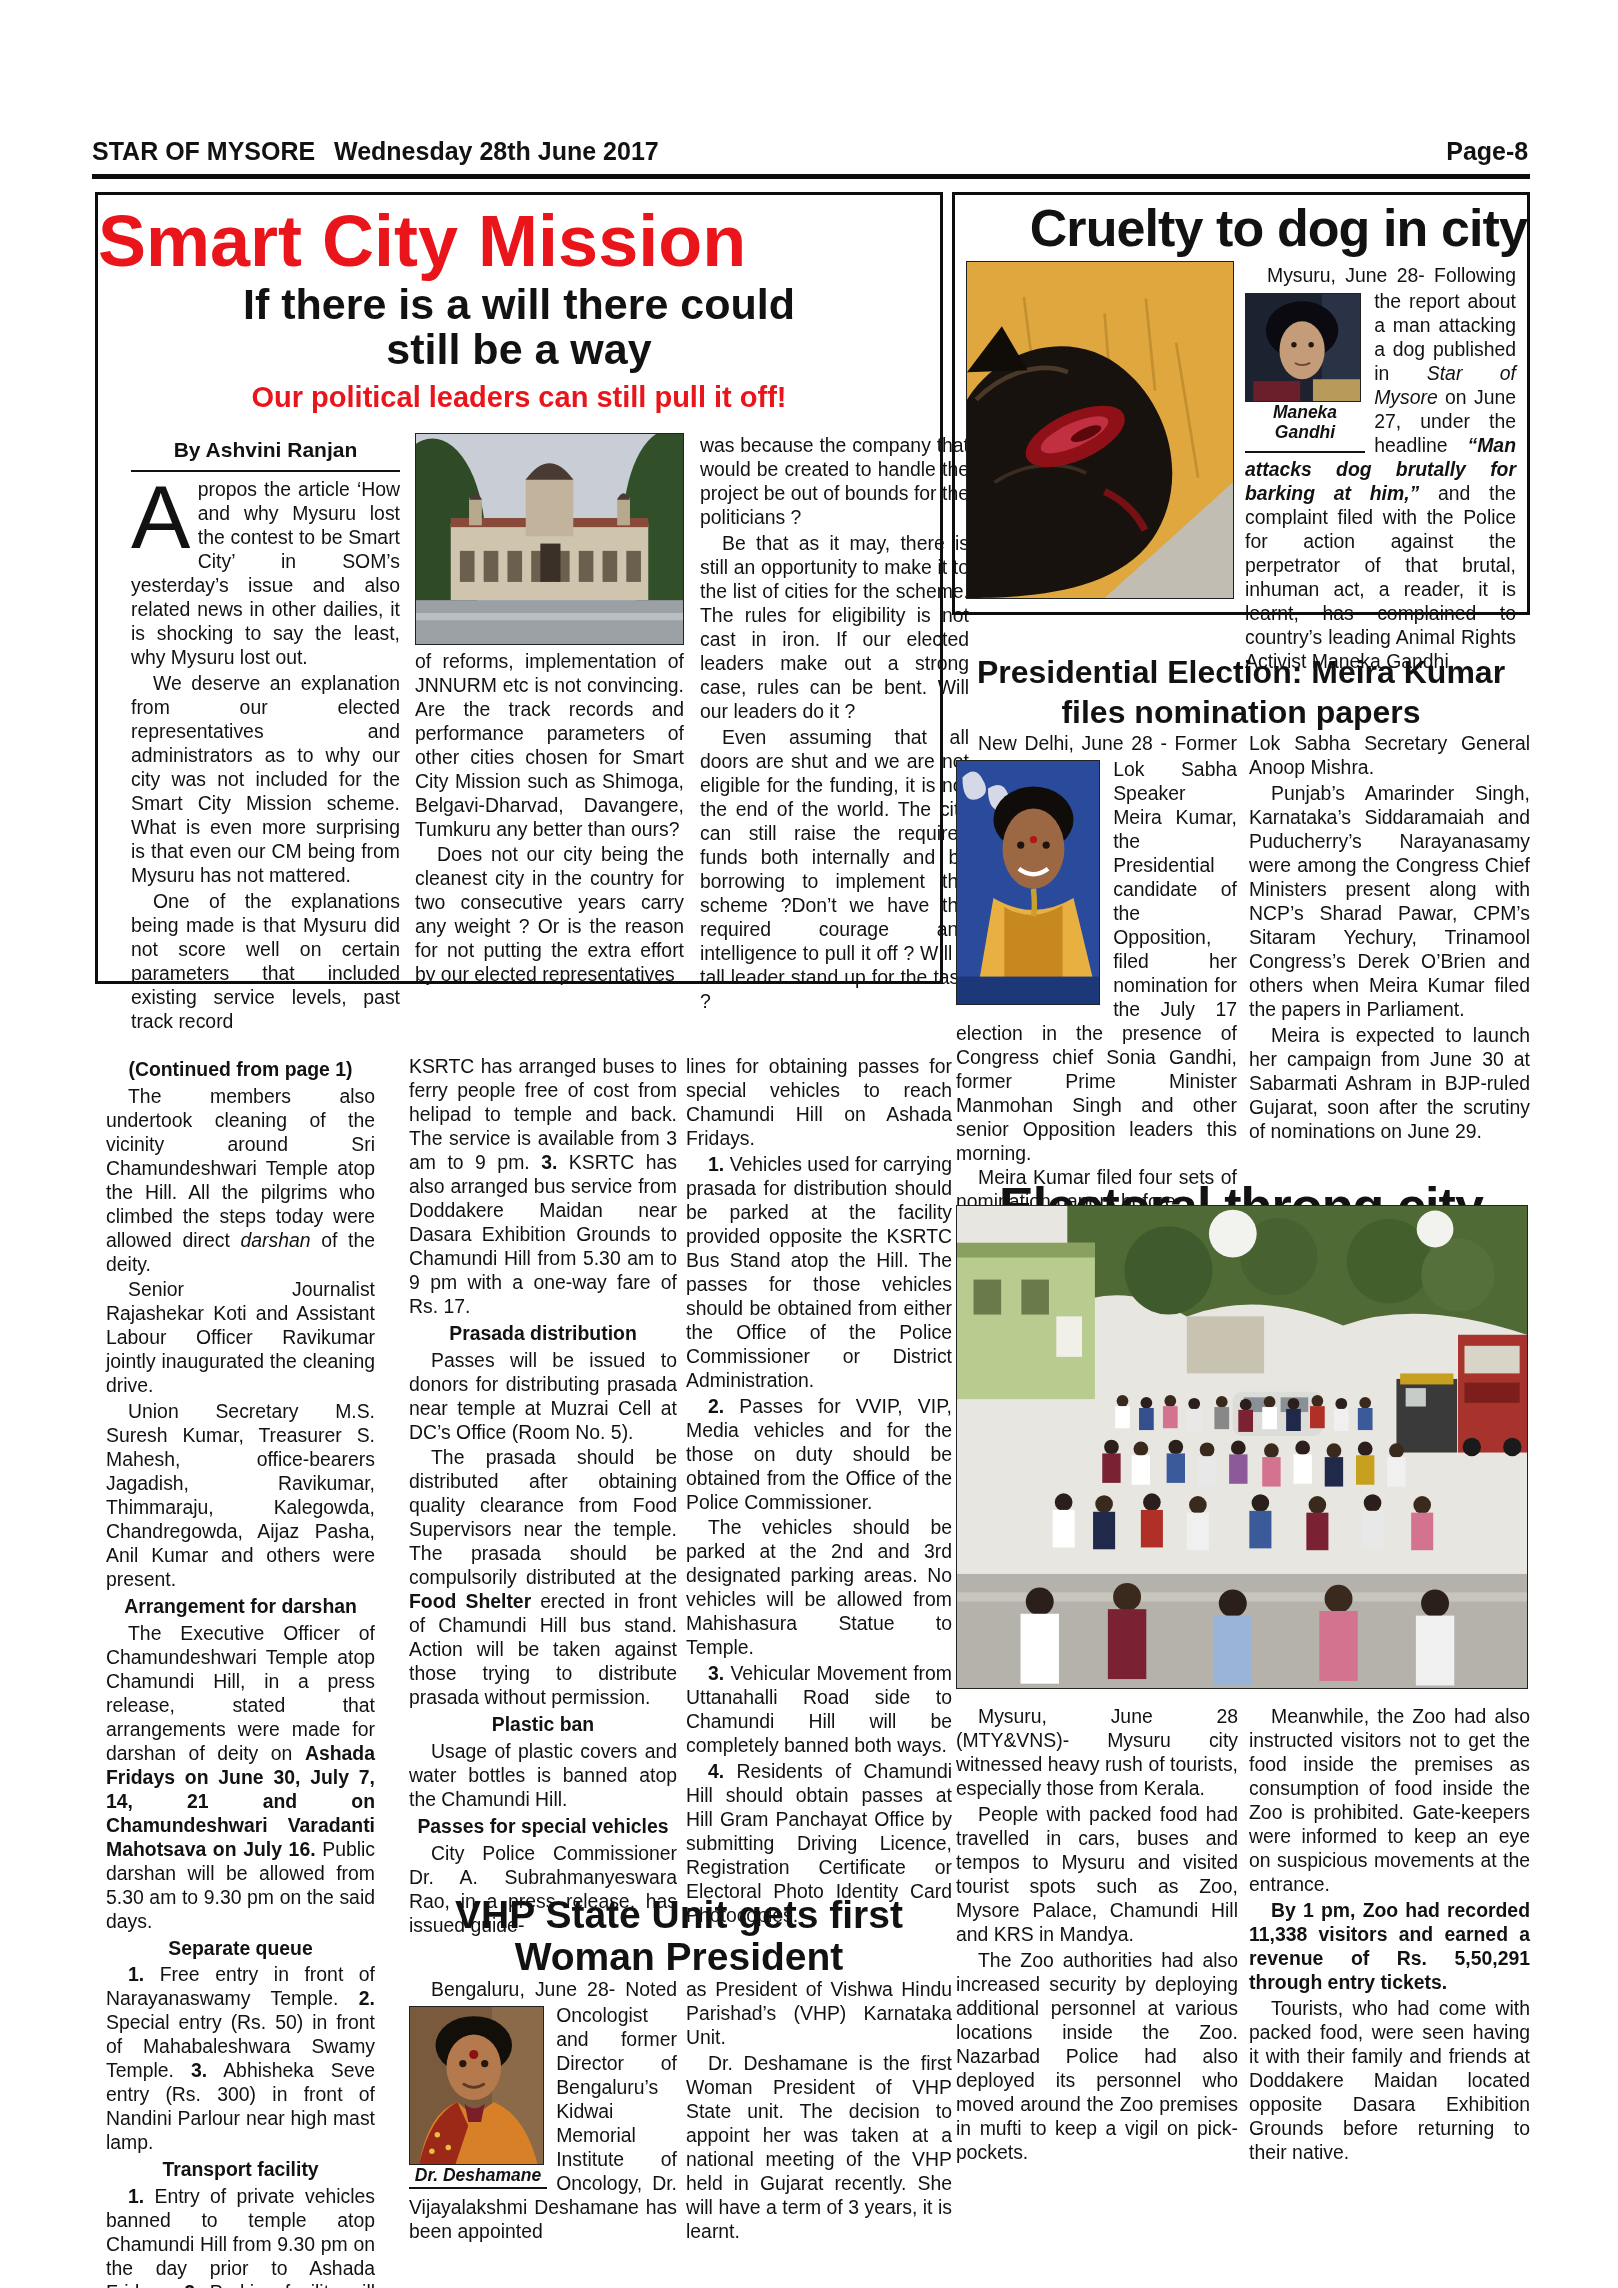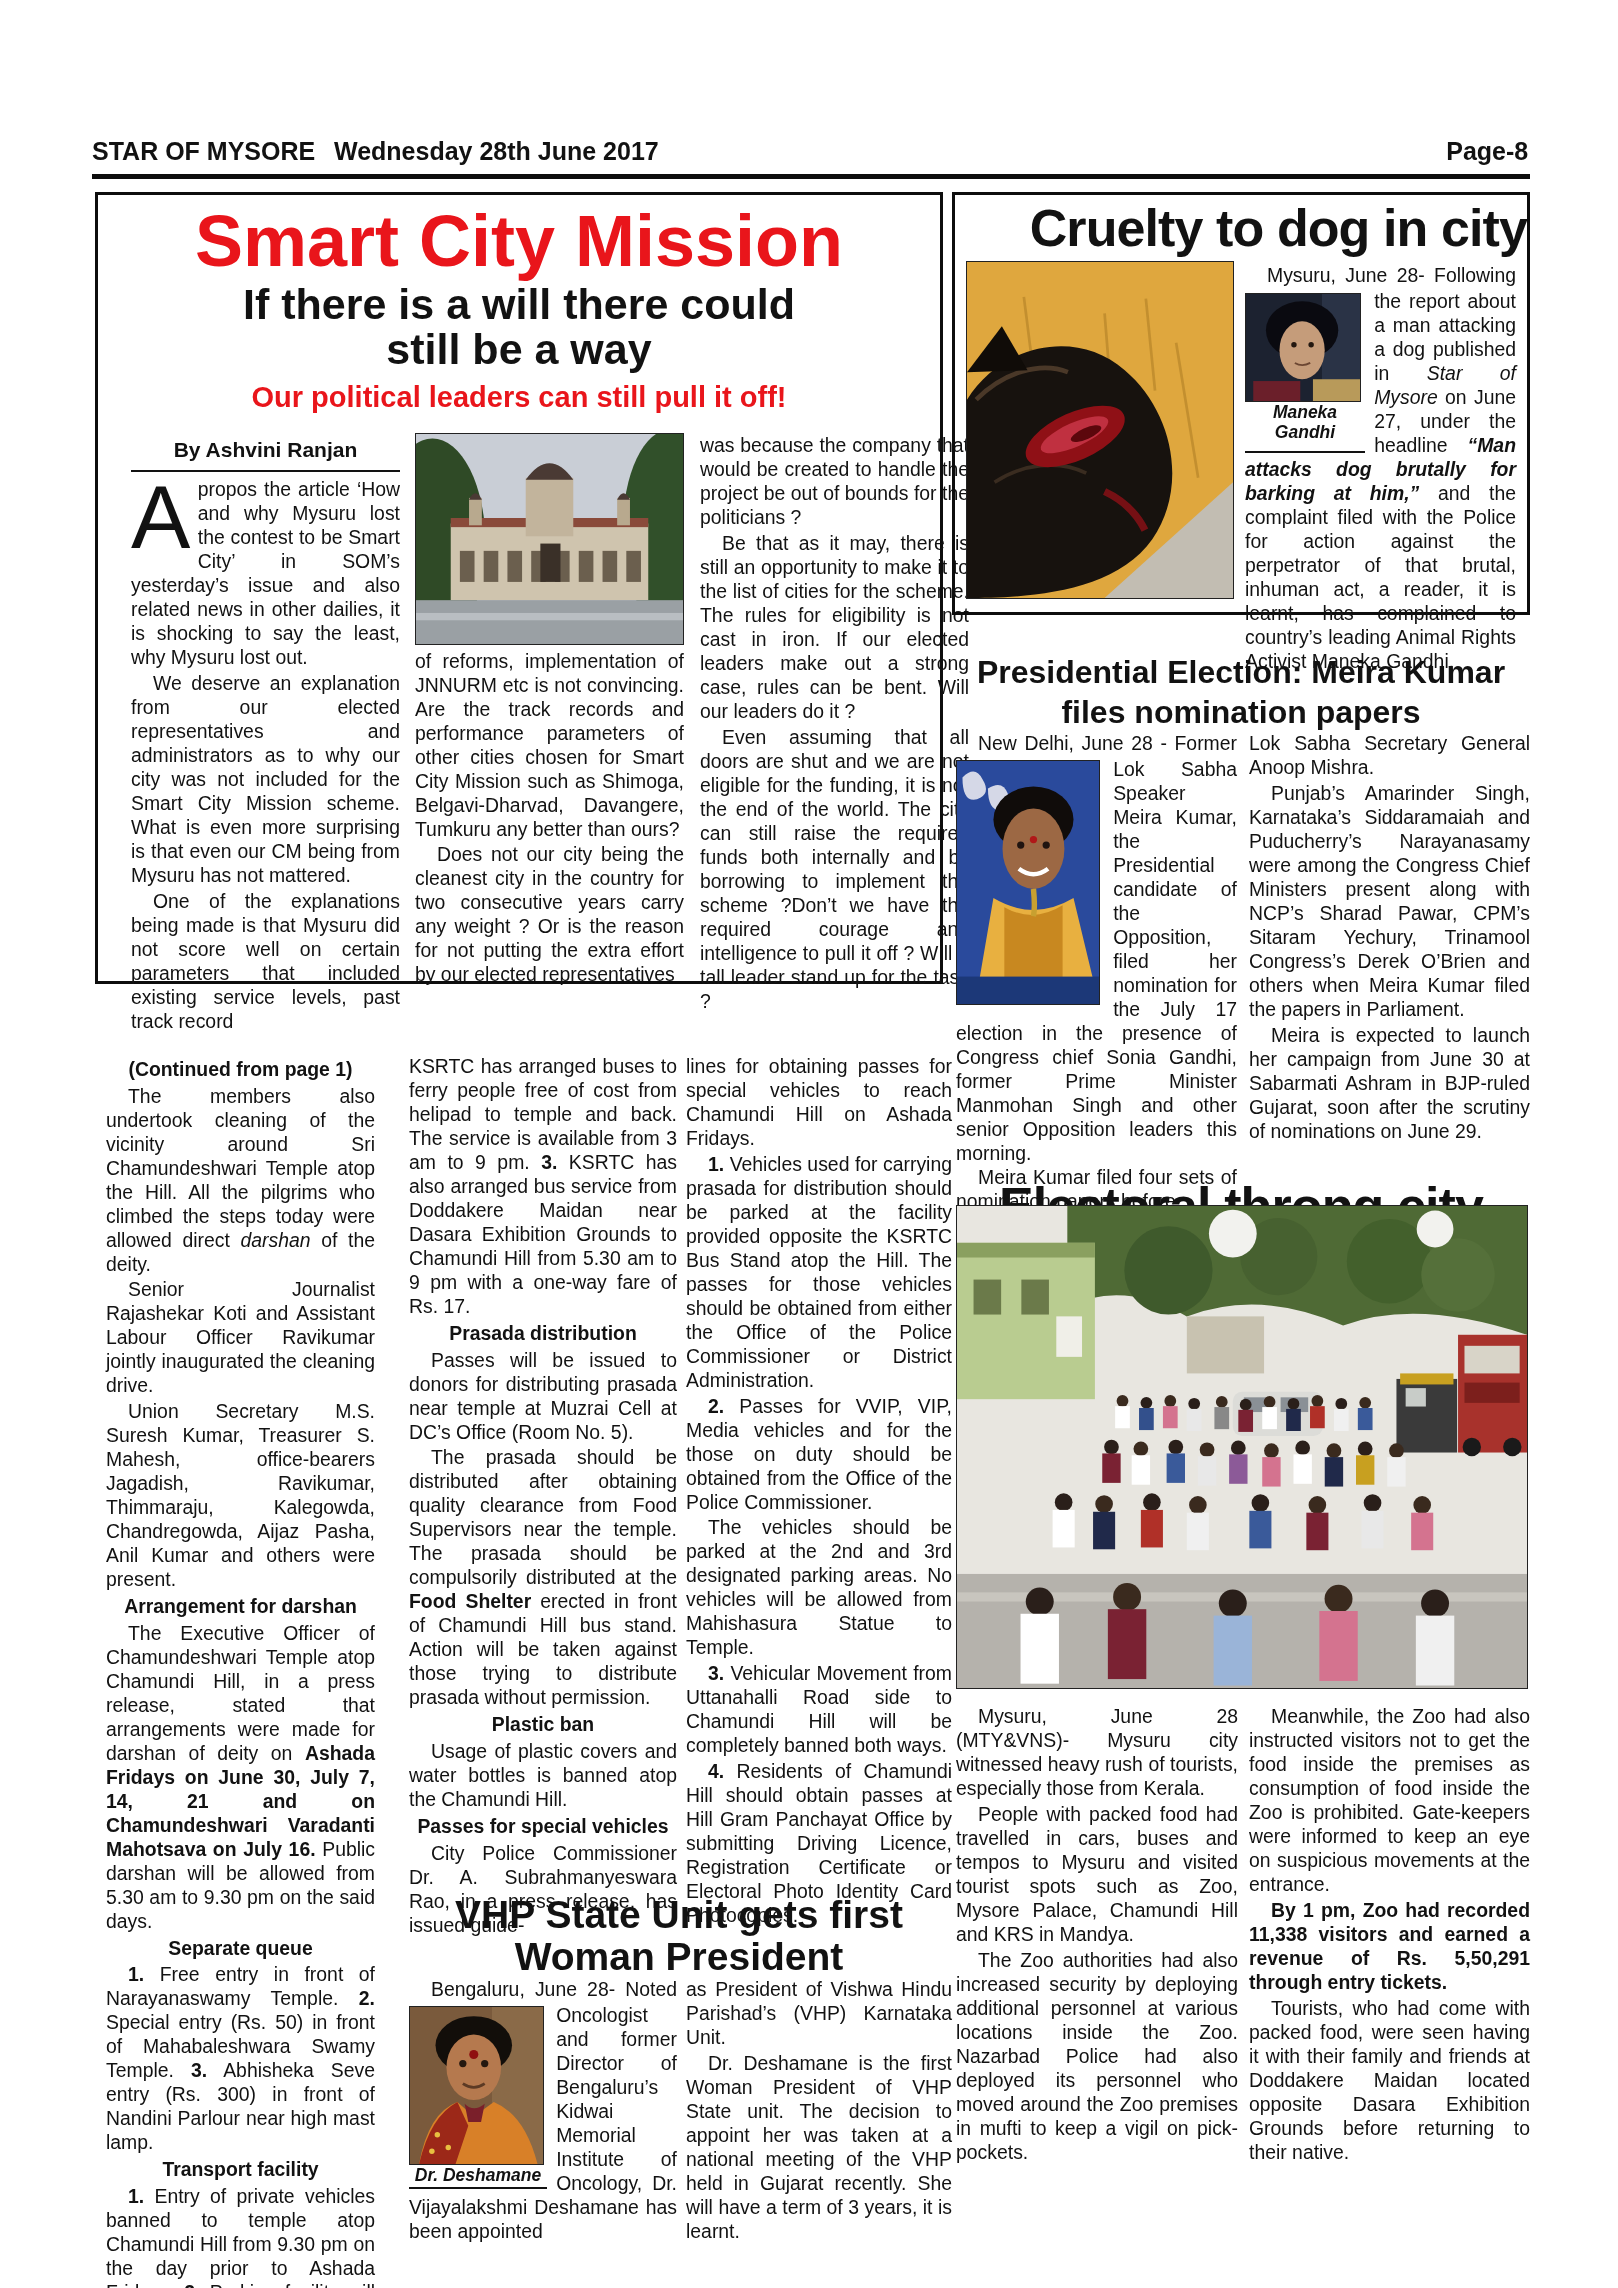--- a/index.html
+++ b/index.html
@@ -18,21 +18,21 @@
   .fj{text-align-last:justify;}
   .sec-head{text-align:center;font-weight:bold;text-indent:0;margin:2.8px 0;}
   .b{font-weight:bold;}
   .i{font-style:italic;}
   .boldp{font-weight:bold;}
   .cap{font-size:17.5px;font-weight:bold;font-style:italic;text-align:center;line-height:20px;}
   .red{color:#e9151b;}
   svg{display:block;}
   
   .smartbox{position:absolute;left:95px;top:192px;width:842px;height:786px;border:3.7px solid #0d0d0d;}
-  .smart-h1{margin:9.2px 0 0 0;text-align:center;font-size:72px;line-height:74px;font-weight:bold;}
+  .smart-h1{margin:9.2px 0 0 0;text-align:left;font-size:72px;line-height:74px;font-weight:bold;}
   .smart-h2{margin:3.7px auto 0;max-width:591px;text-align:center;font-size:43px;line-height:45px;font-weight:bold;}
   .smart-h3{margin:9.2px 0 0 0;text-align:center;font-size:29px;font-weight:bold;}
   .byline{position:absolute;left:33px;top:243px;width:269px;text-align:center;font-weight:bold;
           font-size:21px;padding-bottom:8.3px;border-bottom:2.8px solid #121212;}
   .scol{position:absolute;width:269px;}
   .scol1{left:33px;top:282px;}
   .scol2{left:317px;top:238px;}
   .scol3{left:602px;top:238px;}
   .dropcap{float:left;font-size:89px;line-height:72px;padding:3.7px 7.4px 0 0;font-weight:400;}
   .palace{width:269px;height:212px;border:1.8px solid #222;box-sizing:border-box;margin-bottom:3.7px;}

